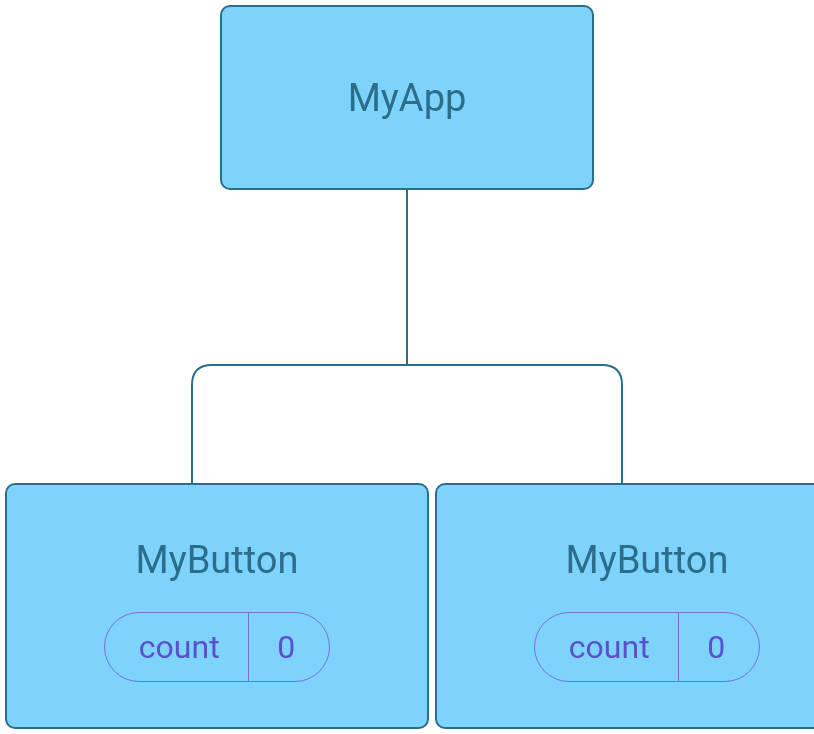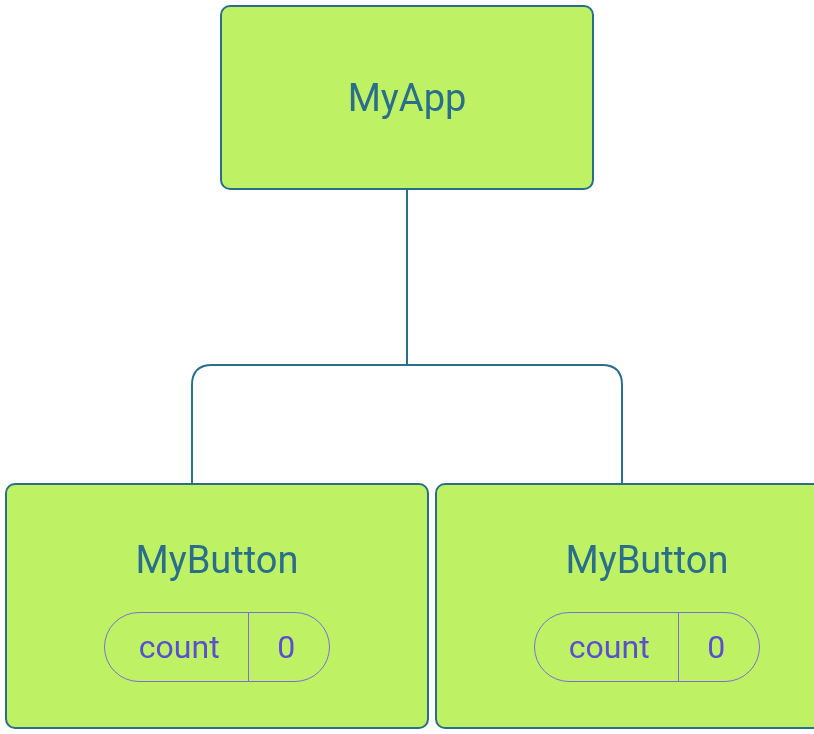--- a/index.html
+++ b/index.html
@@ -11,21 +11,21 @@
       font-family: -apple-system, BlinkMacSystemFont, "Segoe UI", Roboto, Helvetica, Arial, sans-serif;
       width: 814px;
       height: 734px;
       position: relative;
       background: white;
     }
     .node-box {
       position: absolute;
       border: 2px solid #2b6e8c;
       border-radius: 10px;
-      background: #bef264;
+      background: #7dd3fc;
       display: flex;
       flex-direction: column;
       align-items: center;
       justify-content: center;
     }
     .root-node {
       left: 220px;
       top: 5px;
       width: 374px;
       height: 185px;

